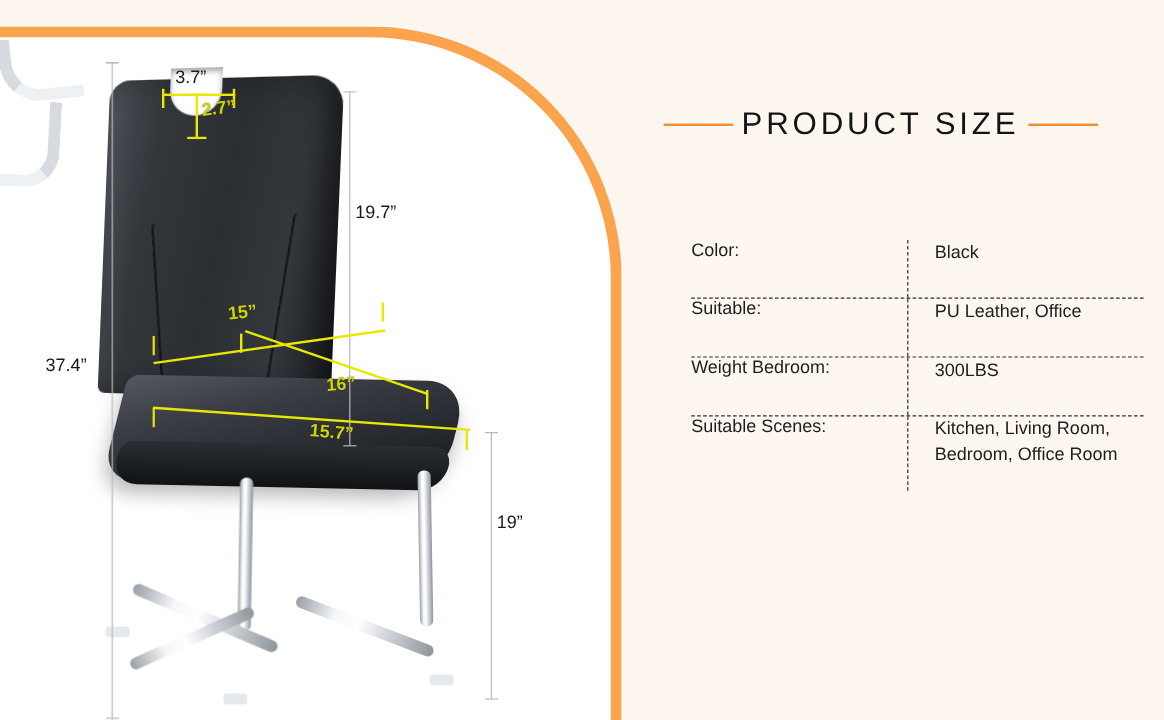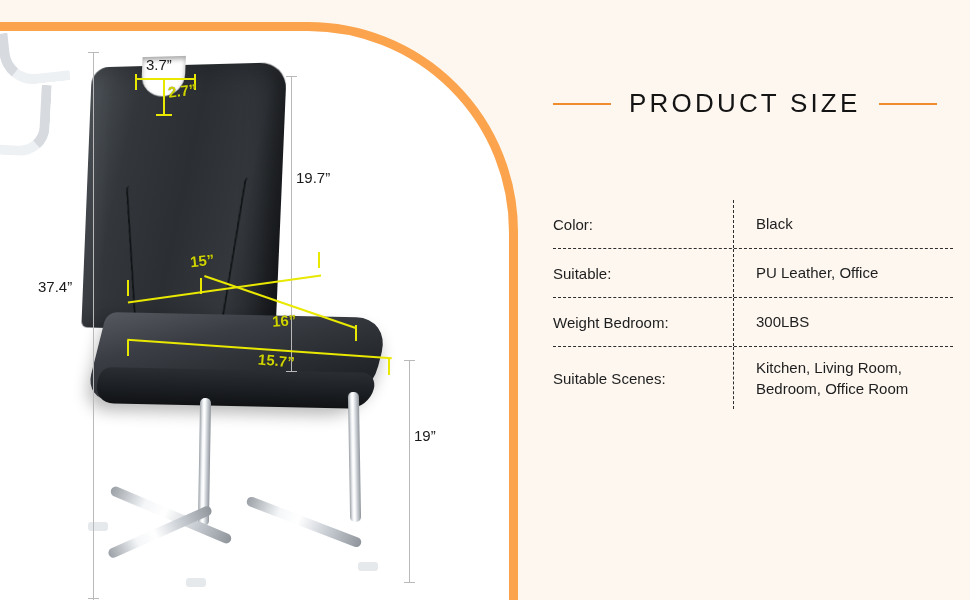--- a/index.html
+++ b/index.html
@@ -220,21 +220,21 @@
     width: 452px;
     height: 600px;
   }
   .title-row {
     position: absolute;
     left: 35px;
     top: 88px;
     width: 400px;
     display: flex;
     align-items: center;
-    gap: 18px;
+    gap: 7px;
   }
   .title-rule {
     height: 2px;
     width: 58px;
     background: #f08b2e;
     flex: none;
   }
   .title-text {
     font-size: 26px;
     letter-spacing: 3.2px;
@@ -244,24 +244,24 @@
   }
 
   .spec-table {
     position: absolute;
     left: 35px;
     top: 200px;
     width: 400px;
   }
   .spec-row {
     display: flex;
-    align-items: center;
     min-height: 48px;
     border-bottom: 1px dashed #2d2d2d;
     position: relative;
+    margin-left: 23px;
   }
   .spec-row:last-child { border-bottom: none; }
   .spec-key {
     width: 180px;
     flex: none;
     font-size: 15px;
     color: #1e1e1e;
     padding-right: 6px;
     box-sizing: border-box;
   }
@@ -321,21 +321,21 @@
     <span class="dim-label yellow" style="left:168px; top:52px; transform:rotate(-7deg);">2.7”</span>
 
     <div class="gline gline-v" style="left:291px; top:46px; height:295px;"></div>
     <div class="gcap" style="left:286px; top:46px;"></div>
     <div class="gcap" style="left:286px; top:341px;"></div>
     <span class="dim-label" style="left:296px; top:139px;">19.7”</span>
 
     <div class="gline gline-v" style="left:93px; top:22px; height:548px;"></div>
     <div class="gcap" style="left:88px; top:22px;"></div>
     <div class="gcap" style="left:88px; top:568px;"></div>
-    <span class="dim-label" style="left:38px; top:248px;text-align:right;">37.4”</span>
+    <span class="dim-label" style="left:38px; top:266px;text-align:right;">37.4”</span>
 
     <div class="ycap-h" style="left:127px; top:258px; width:195px; transform:rotate(-8deg);"></div>
     <div class="ycap-v" style="left:127px; top:250px; height:16px;"></div>
     <div class="ycap-v" style="left:318px; top:222px; height:16px;"></div>
     <span class="dim-label yellow" style="left:190px; top:222px; transform:rotate(-6deg);">15”</span>
 
     <div class="ycap-h" style="left:200px; top:271px; width:160px; transform:rotate(19deg);"></div>
     <div class="ycap-v" style="left:200px; top:248px; height:16px;"></div>
     <div class="ycap-v" style="left:355px; top:295px; height:16px;"></div>
     <span class="dim-label yellow" style="left:272px; top:282px; transform:rotate(-4deg);">16”</span>

